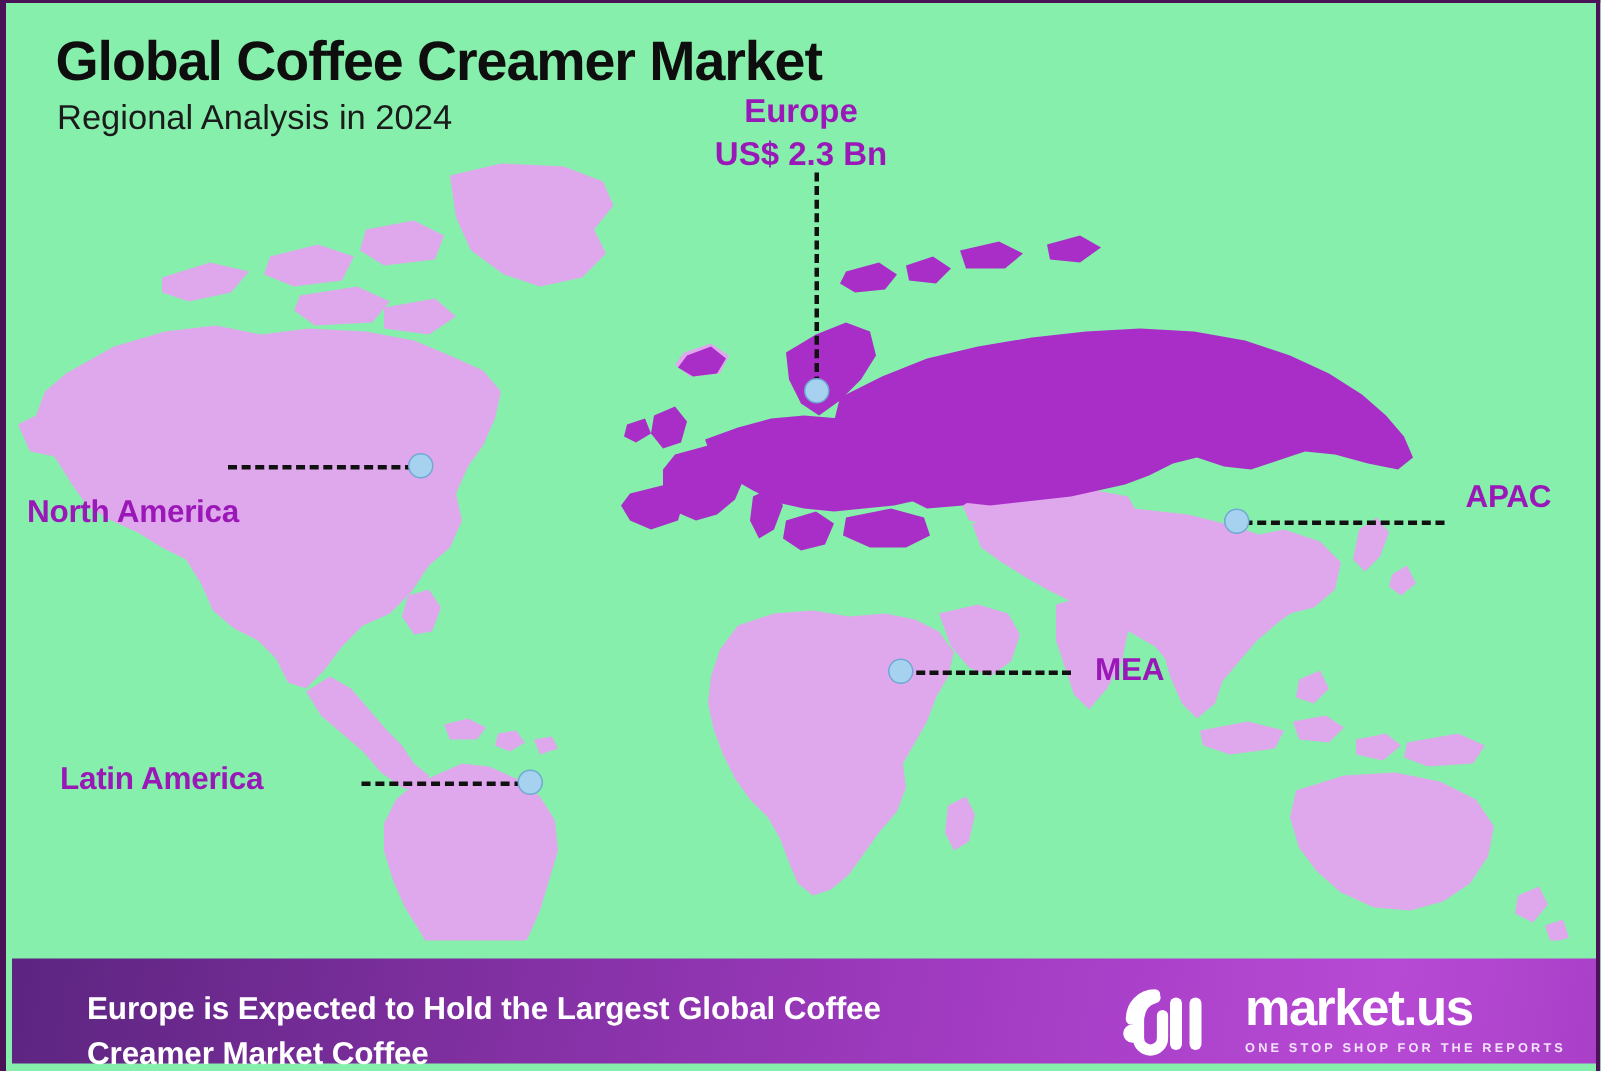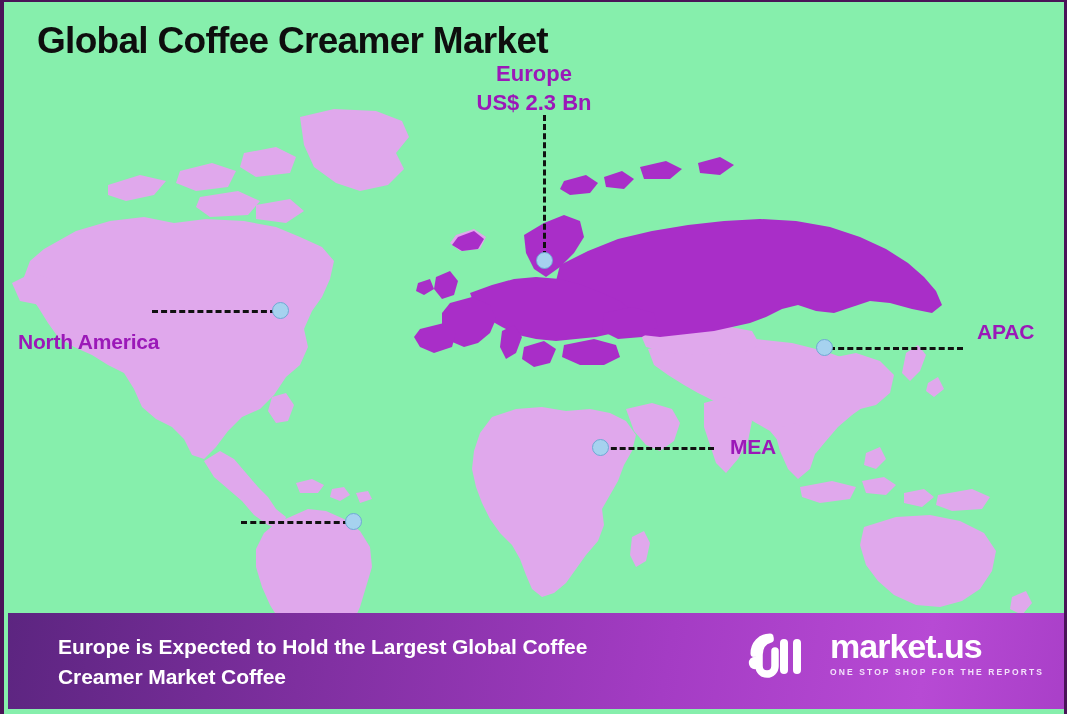--- a/index.html
+++ b/index.html
@@ -70,21 +70,21 @@
   #dash-la{left:237px;top:519px;width:108px;}
   #dot-eu{left:532px;top:250px;}
   #dash-eu{left:539px;top:113px;height:142px;}
   #dot-mea{left:588px;top:437px;}
   #dash-mea{left:598px;top:445px;width:112px;}
   #dot-apac{left:812px;top:337px;}
   #dash-apac{left:825px;top:345px;width:134px;}
 
   
   #banner{
-    position:absolute;left:4px;bottom:5px;width:1060px;height:96px;
+    position:absolute;left:4px;bottom:5px;width:1060px;height:70px;
     background:linear-gradient(100deg,#5c2580 0%,#7e2f9f 28%,#a43cc4 62%,#b74ad4 86%,#a93fc8 100%);
     box-sizing:border-box;
   }
   #banner-text{
     position:absolute;left:50px;top:19px;
     color:#ffffff;font-size:21px;font-weight:bold;line-height:1.42;
     max-width:700px;letter-spacing:-0.1px;
   }
   #banner-text span{display:block;}
   
@@ -102,20 +102,21 @@
     color:#f3e2fb;font-size:8.5px;font-weight:bold;
     letter-spacing:2.1px;margin-top:4px;
   }
 </style>
 </head>
 <body>
 
 <div id="infographic">
 
   <div id="title">Global Coffee Creamer Market</div>
+  <div id="subtitle">Regional Analysis in 2024</div>
 
   <div id="map-wrap">
     <svg id="map-svg" viewBox="0 0 1060 530" xmlns="http://www.w3.org/2000/svg">
       <g fill="#E0A8EC">
 
         <path d="M296 20 L330 12 L372 14 L398 24 L405 40 L392 56 L400 72 L384 88 L356 94 L332 86 L310 70 L300 48 Z"></path>
 
         <path d="M104 88 L136 78 L162 84 L150 98 L122 104 L104 98 Z"></path>
         <path d="M176 74 L208 66 L232 74 L224 90 L192 94 L172 86 Z"></path>
         <path d="M240 56 L272 50 L292 60 L286 76 L252 80 L236 70 Z"></path>
@@ -243,20 +244,21 @@
 
   <div id="dash-apac" class="dash-h"></div>
   <div id="dot-apac" class="marker-dot"></div>
 
   <div id="label-europe">
     <span class="eu-line">Europe</span>
     <span class="eu-line">US$ 2.3 Bn</span>
   </div>
 
   <div id="label-north-america" class="region-label">North America</div>
+  <div id="label-latin-america" class="region-label">Latin America</div>
   <div id="label-mea" class="region-label">MEA</div>
   <div id="label-apac" class="region-label">APAC</div>
 
   <div id="banner">
     <div id="banner-text">
       <span>Europe is Expected to Hold the Largest Global Coffee</span>
       <span>Creamer Market Coffee</span>
     </div>
 
     <div id="logo">

